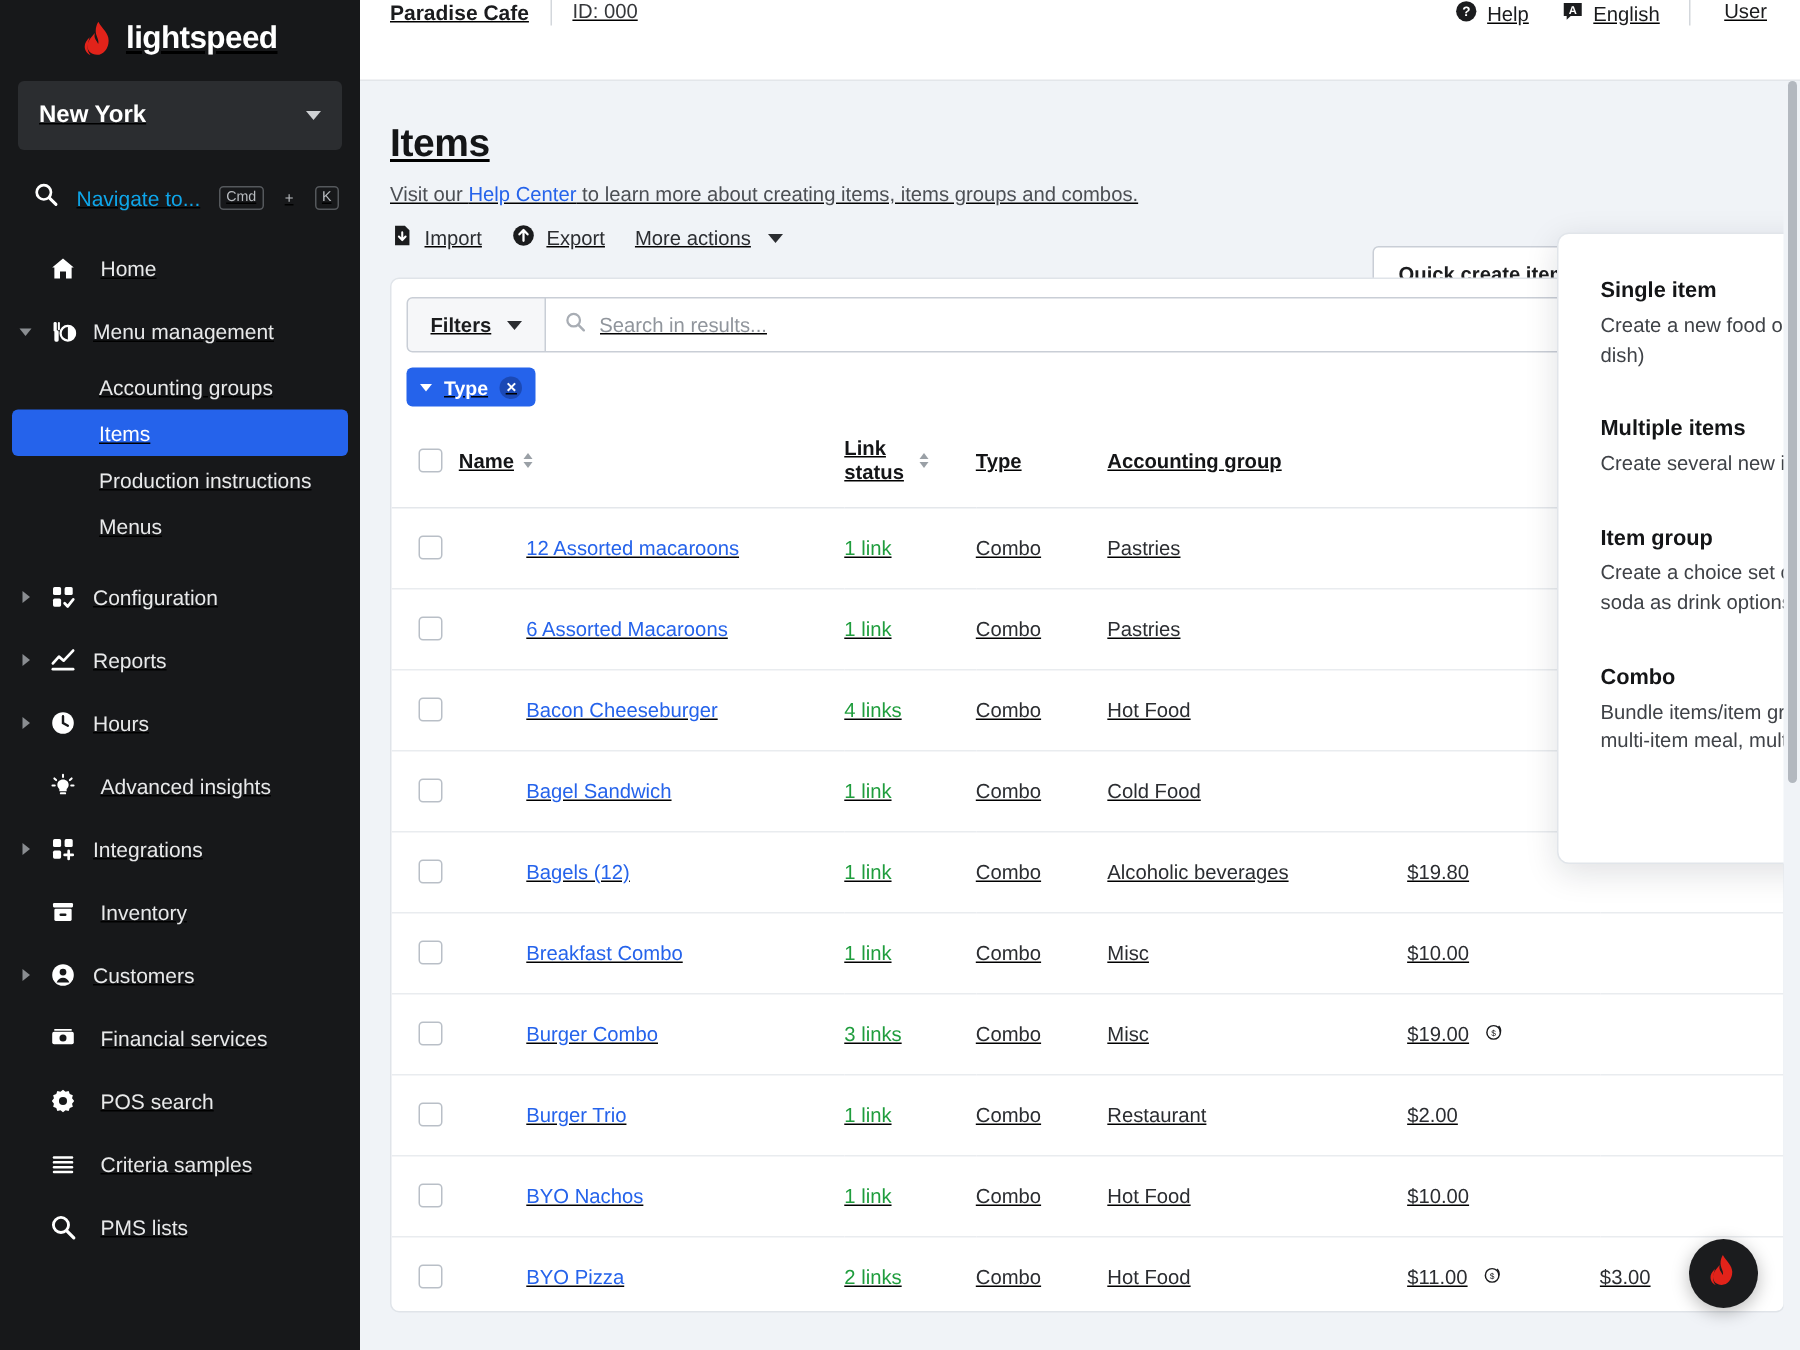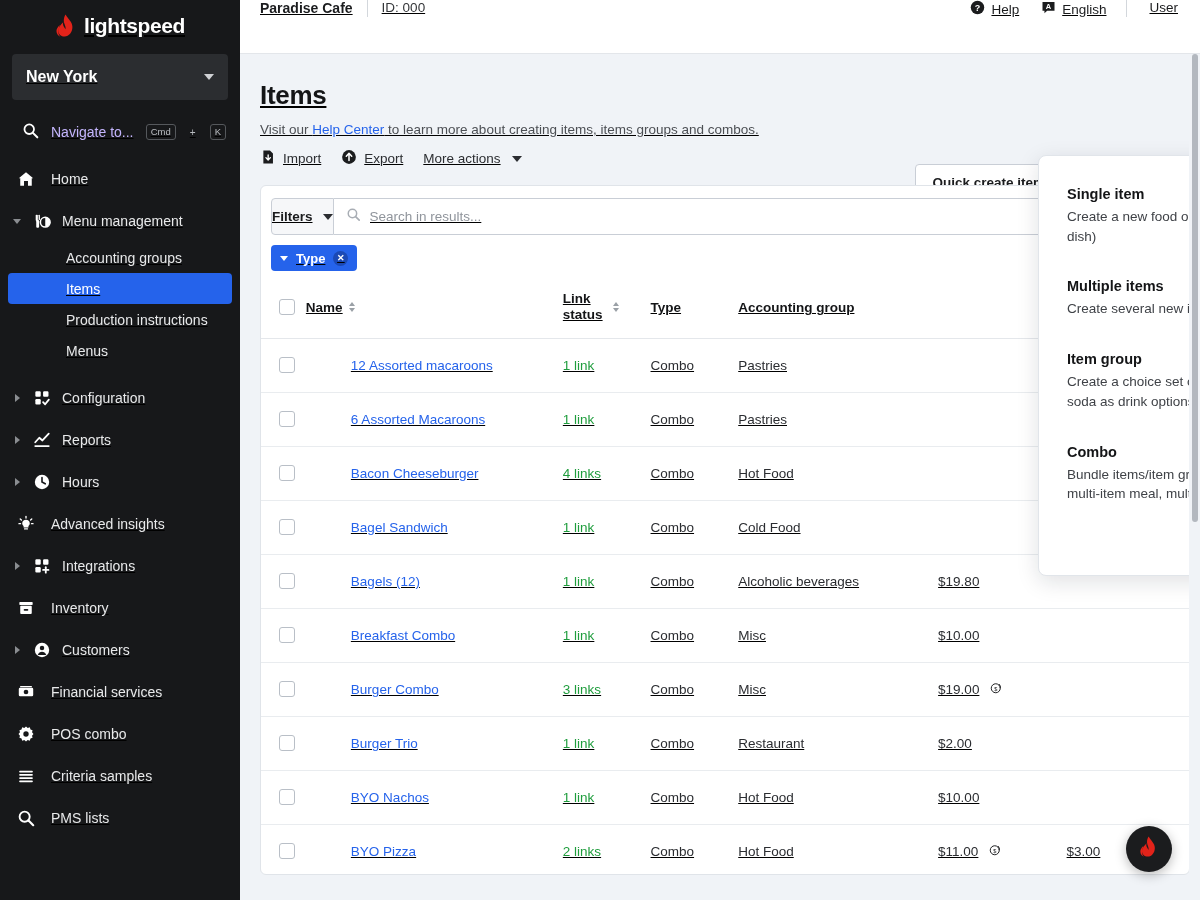--- a/index.html
+++ b/index.html
@@ -47,21 +47,21 @@
   }
 
   .nav-search {
     margin-top: 14px;
     height: 36px;
     display: flex; align-items: center;
     padding: 0 14px 0 22px;
     gap: 12px;
     cursor: pointer;
   }
-  .nav-search .lbl { font-size: 14px; color: #c4b5fd; flex: 1; }
+  .nav-search .lbl { font-size: 14px; color: #0ea5e9; flex: 1; }
   .kbd {
     border: 1px solid #55585c; border-radius: 3px;
     font-size: 9.5px; color: #b9bcc0;
     padding: 2px 4px; line-height: 1;
   }
   .kbd-plus { font-size: 10px; color: #b9bcc0; margin: 0 2px; }
 
   .nav-list { margin-top: 8px; }
   .nav-item {
     height: 42px;
@@ -85,21 +85,21 @@
   }
   .nav-item .arrow .tri-d {
     width: 0; height: 0;
     border-left: 4.5px solid transparent;
     border-right: 4.5px solid transparent;
     border-top: 5px solid #8a8d91;
   }
   .nav-item .ic { width: 20px; flex: 0 0 20px; display:flex; align-items:center; justify-content:center; }
   .nav-item .ic svg { display: block; }
   .nav-item .txt { white-space: nowrap; }
-  .nav-item.no-arrow { padding-left: 16px; gap: 15px; }
+  .nav-item.no-arrow { padding-left: 32px; gap: 15px; }
 
   .sub-item {
     height: 31px;
     display: flex; align-items: center;
     padding-left: 58px;
     font-size: 14px; color: #e8e9ea;
     cursor: pointer;
     margin: 0 8px;
     border-radius: 4px;
     text-align: right;
@@ -175,21 +175,21 @@
   }
   .toolbar {
     display: flex; align-items: stretch;
     height: 37px;
     margin: 12px 10px 0 10px;
   }
   .filters-btn {
     border: 1px solid #c9ced6; border-radius: 4px 0 0 4px;
     background: #f6f7f9;
     display: flex; align-items: center; gap: 10px;
-    padding: 0 0;
+    padding: 0 15px;
     font-size: 13.5px; font-weight: 700; color: #1b1c1e;
     cursor: pointer;
   }
   .filters-btn .cw {
     width: 0; height: 0;
     border-left: 5px solid transparent;
     border-right: 5px solid transparent;
     border-top: 6px solid #2b2d31;
   }
   .search-wrap {
@@ -489,21 +489,21 @@
         <span class="txt">Financial services</span>
       </div>
 
       <div class="nav-item no-arrow">
         <span class="ic">
           <svg width="18" height="18" viewBox="0 0 20 20" aria-hidden="true">
             <path d="M10 1.6 L11.9 3.2 L14.2 2.6 L15 4.9 L17.3 5.7 L16.7 8 L18.3 10 L16.7 12 L17.3 14.3 L15 15.1 L14.2 17.4 L11.9 16.8 L10 18.4 L8.1 16.8 L5.8 17.4 L5 15.1 L2.7 14.3 L3.3 12 L1.7 10 L3.3 8 L2.7 5.7 L5 4.9 L5.8 2.6 L8.1 3.2 Z" fill="#fff"></path>
             <circle cx="10" cy="10" r="3" fill="#17181a"></circle>
           </svg>
         </span>
-        <span class="txt">POS combo</span>
+        <span class="txt">POS search</span>
       </div>
 
       <div class="nav-item no-arrow">
         <span class="ic">
           <svg width="18" height="18" viewBox="0 0 20 20" aria-hidden="true">
             <rect x="2.4" y="4.2" width="15.2" height="1.9" rx="0.9" fill="#fff"></rect>
             <rect x="2.4" y="7.8" width="15.2" height="1.9" rx="0.9" fill="#fff"></rect>
             <rect x="2.4" y="11.4" width="15.2" height="1.9" rx="0.9" fill="#fff"></rect>
             <rect x="2.4" y="15" width="15.2" height="1.9" rx="0.9" fill="#fff"></rect>
           </svg>

